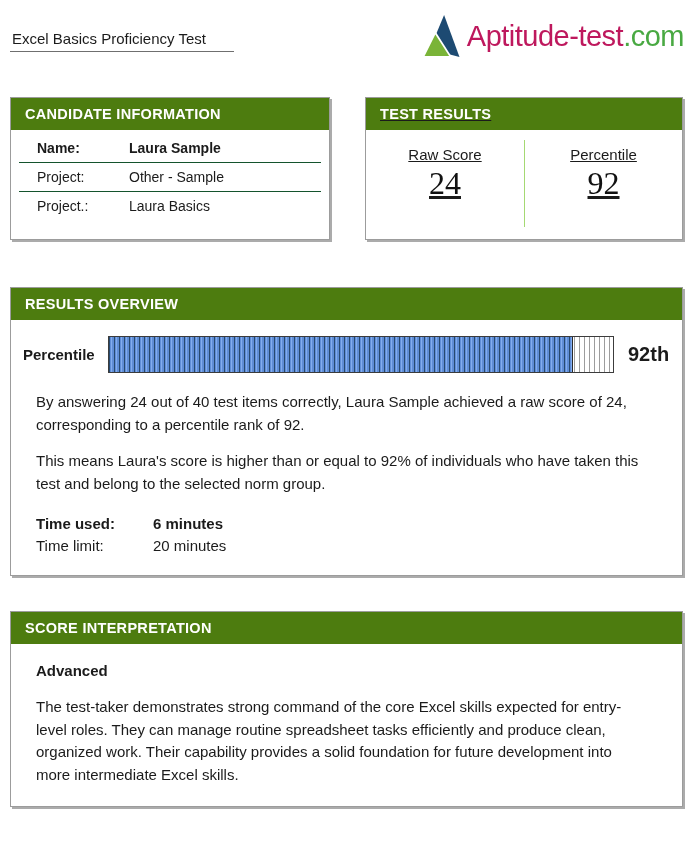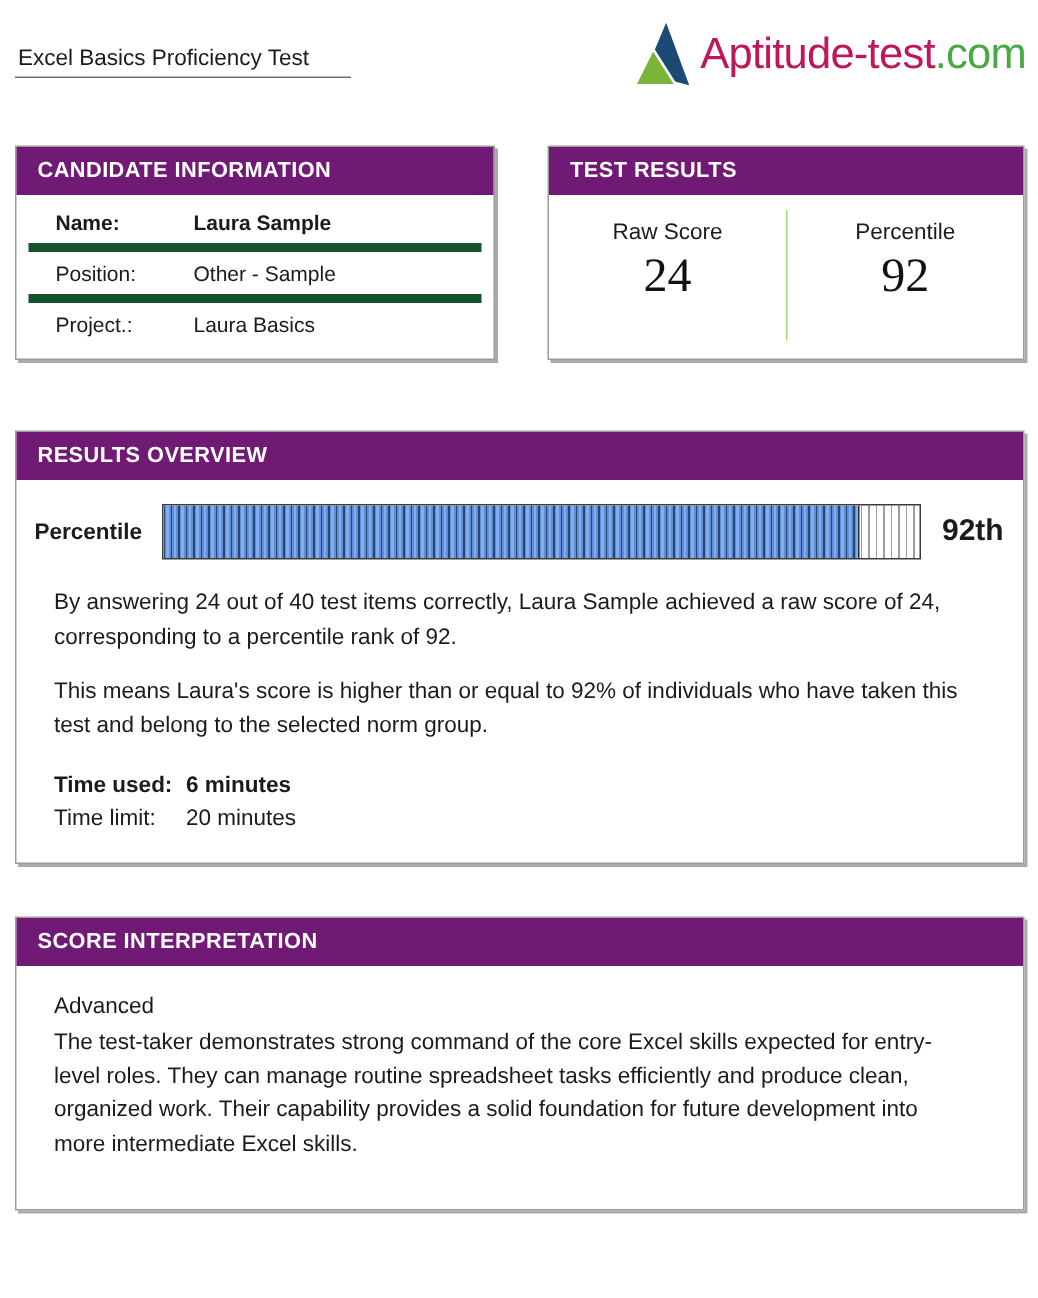--- a/index.html
+++ b/index.html
@@ -32,46 +32,46 @@
   .logo-main { color:#be185d; }
   .logo-tld  { color:#49a942; }
 
   
   .panel {
     background:#ffffff;
     border:1px solid #9c9c9c;
     box-shadow:2px 2px 0 #ababab;
   }
   .panel-header {
-    background:#701a75;
+    background:#4d7c0f;
     color:#ffffff;
     font-weight:bold;
     font-size:14.5px;
     letter-spacing:0.3px;
     padding:8px 14px 7px 14px;
     height:32px;
   }
 
   
   .top-row {
     display:flex;
     margin:0 9px 0 10px;
     gap:35px;
     align-items:stretch;
   }
   .candidate-panel { width:320px; min-height:143px; }
-  .results-panel  { width:318px; min-height:143px; }
+  .results-panel  { width:318px; min-height:143px;text-decoration:underline; }
 
   .candidate-rows { padding:4px 0 6px 0; }
   .cand-row {
     display:flex;
     font-size:14px;
     padding:6px 0 6px 18px;
     margin:0 8px;
-    border-bottom:6px solid #14532d;
+    border-bottom:1px solid #14532d;
   }
   .cand-row:last-child { border-bottom:none; }
   .cand-label { width:92px; flex:0 0 92px; }
   .cand-row.bold .cand-label, .cand-row.bold .cand-value { font-weight:bold; }
 
   .results-cols { display:flex; height:calc(100% - 32px); padding:10px 0 12px 0; }
   .result-col {
     flex:1 1 50%;
     text-align:right;
     display:flex; flex-direction:column; align-items:center;
@@ -106,28 +106,28 @@
   }
   .bar-value { font-weight:bold; font-size:20px; margin-left:14px; white-space:nowrap; }
 
   .overview-text { margin-top:18px; padding-left:13px; }
   .overview-text p {
     font-size:15px; line-height:1.5;
     max-width:645px;
     margin-bottom:14px;
   }
   .time-block { padding-left:13px; margin-top:18px; font-size:15px; }
-  .time-row { display:flex; line-height:1.45; }
+  .time-row { display:flex; line-height:1.45;gap:29px; }
   .time-label { width:88px; flex:0 0 88px; }
   .time-row.bold { font-weight:bold; }
 
   
   .interp-panel { margin:35px 9px 0 10px; min-height:196px; }
   .interp-body  { padding:16px 20px 20px 25px; font-size:15px; line-height:1.5; }
-  .interp-level { font-weight:normal; margin-bottom:2px; }
+  .interp-level { font-weight:bold; margin-bottom:14px; }
   .interp-text  { max-width:608px; }
 </style>
 </head>
 <body>
 
 <div class="page">
 
   <div class="header-row">
     <div class="doc-title">Excel Basics Proficiency Test</div>
     <div class="logo">
@@ -144,21 +144,21 @@
   <div class="top-row">
 
     <div class="panel candidate-panel">
       <div class="panel-header">CANDIDATE INFORMATION</div>
       <div class="candidate-rows">
         <div class="cand-row bold">
           <span class="cand-label">Name:</span>
           <span class="cand-value">Laura Sample</span>
         </div>
         <div class="cand-row">
-          <span class="cand-label">Position:</span>
+          <span class="cand-label">Project:</span>
           <span class="cand-value">Other - Sample</span>
         </div>
         <div class="cand-row">
           <span class="cand-label">Project.:</span>
           <span class="cand-value">Laura Basics</span>
         </div>
       </div>
     </div>
 
     <div class="panel results-panel">

